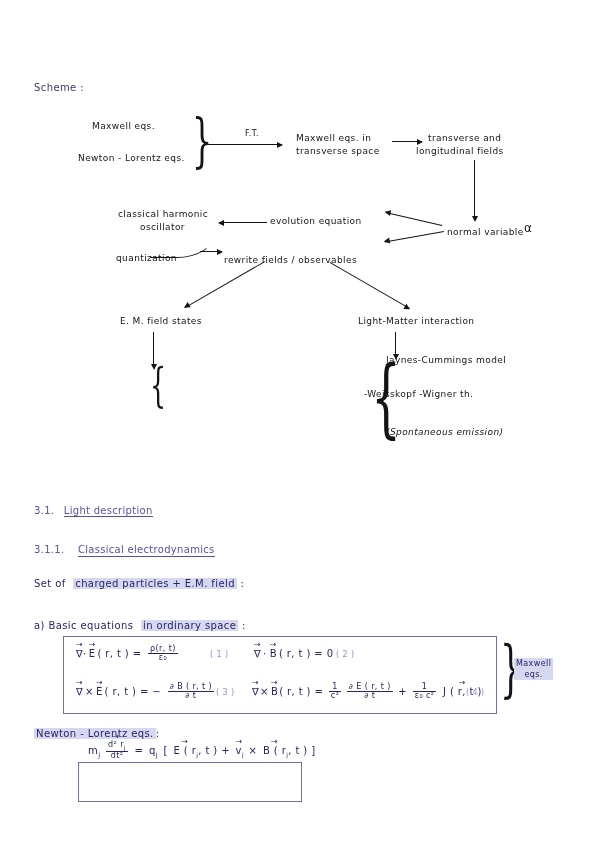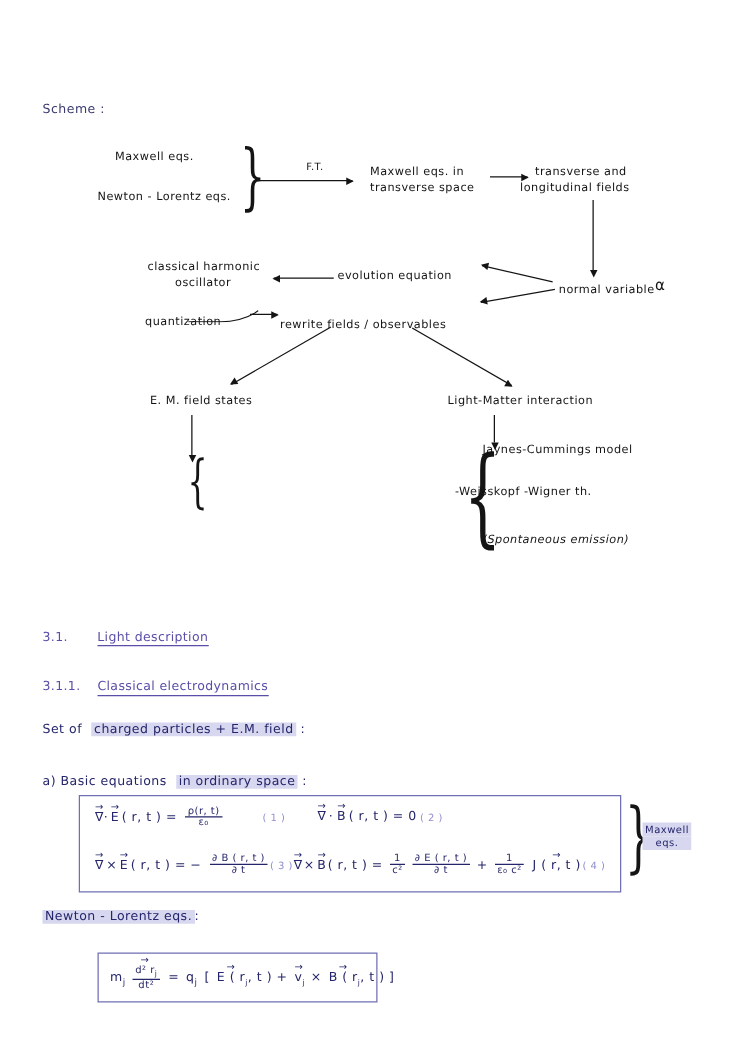--- a/index.html
+++ b/index.html
@@ -114,21 +114,21 @@
   <div class="abs node left hand" style="left:358px;top:315px;">Light-Matter  interaction</div>
   <div class="arrow-v" style="left:395px;top:332px;height:22px;"></div>
 
   <div class="brace" style="left:371px;top:354px;font-size:86px;">{</div>
   <div class="abs node left hand" style="left:386px;top:354px;">Jaynes-Cummings model</div>
   <div class="abs node left hand" style="left:364px;top:388px;">-Weisskopf -Wigner  th.</div>
   <div class="abs node left hand" style="left:386px;top:426px;font-style:italic;">(Spontaneous  emission)</div>
 
   <div class="abs sect hand" style="left:34px;top:505px;">
     <span>3.1.</span>
-    <span style="margin-left:20px;border-bottom:1.1px solid #5a4fa8;">Light description</span>
+    <span style="margin-left:6px;border-bottom:1.1px solid #5a4fa8;">Light description</span>
   </div>
 
   <div class="abs sect hand" style="left:34px;top:544px;">
     <span>3.1.1.</span>
     <span style="margin-left:10px;border-bottom:1.1px solid #5a4fa8;padding-bottom:1px;">Classical electrodynamics</span>
   </div>
 
   <div class="abs hand" style="left:34px;top:620px;font-size:10px;">
     <span class="plain">a) Basic equations</span>
     <span class="hl" style="margin-left:4px;">in ordinary space</span>
@@ -159,21 +159,21 @@
 
   <div class="abs eqline hand" style="left:76px;top:683px;">
     <span class="vecw">∇</span><span style="margin-left:2px;">×</span><span class="vecw" style="margin-left:2px;">E</span><span style="margin-left:2px;">( r, t ) = −</span>
     <span class="frac" style="margin-left:3px;">
       <span class="num">∂ B ( r, t )</span>
       <span class="den">∂ t</span>
     </span>
   </div>
   <div class="abs eqnum hand" style="left:216px;top:688px;">( 3 )</div>
 
-  <div class="abs eqline hand" style="left:235px;top:683px;">
+  <div class="abs eqline hand" style="left:252px;top:683px;">
     <span class="vecw">∇</span><span style="margin-left:1px;">×</span><span class="vecw" style="margin-left:2px;">B</span><span style="margin-left:1px;">( r, t ) =</span>
     <span class="frac" style="margin-left:2px;">
       <span class="num">1</span>
       <span class="den">c²</span>
     </span>
     <span class="frac" style="margin-left:2px;">
       <span class="num">∂ E ( r, t )</span>
       <span class="den">∂ t</span>
     </span>
     <span style="margin-left:2px;">+</span>
@@ -190,21 +190,21 @@
     <div class="hl">Maxwell</div>
     <div class="hl">eqs.</div>
   </div>
 
   <div class="abs hand" style="left:34px;top:728px;font-size:10px;">
     <span class="hl">Newton - Lorentz eqs.</span><span class="plain">:</span>
   </div>
 
   <div class="eqbox" style="left:78px;top:762px;width:222px;height:38px;"></div>
 
-  <div class="abs eqline hand" style="left:88px;top:772px;">
+  <div class="abs eqline hand" style="left:88px;top:741px;">
     <span>m</span><sub style="font-size:7px;">j</sub>
     <span class="frac" style="margin-left:2px;">
       <span class="num"><span class="vecw">d² r</span><sub style="font-size:6px;">j</sub></span>
       <span class="den">dt²</span>
     </span>
     <span style="margin-left:3px;">=</span>
     <span style="margin-left:2px;">q</span><sub style="font-size:7px;">j</sub>
     <span style="margin-left:2px;">[</span>
     <span class="vecw" style="margin-left:2px;text-align:center;">E ( r</span><sub style="font-size:6px;">j</sub><span>, t ) +</span>
     <span class="vecw" style="margin-left:2px;">v</span><sub style="font-size:6px;">j</sub>

